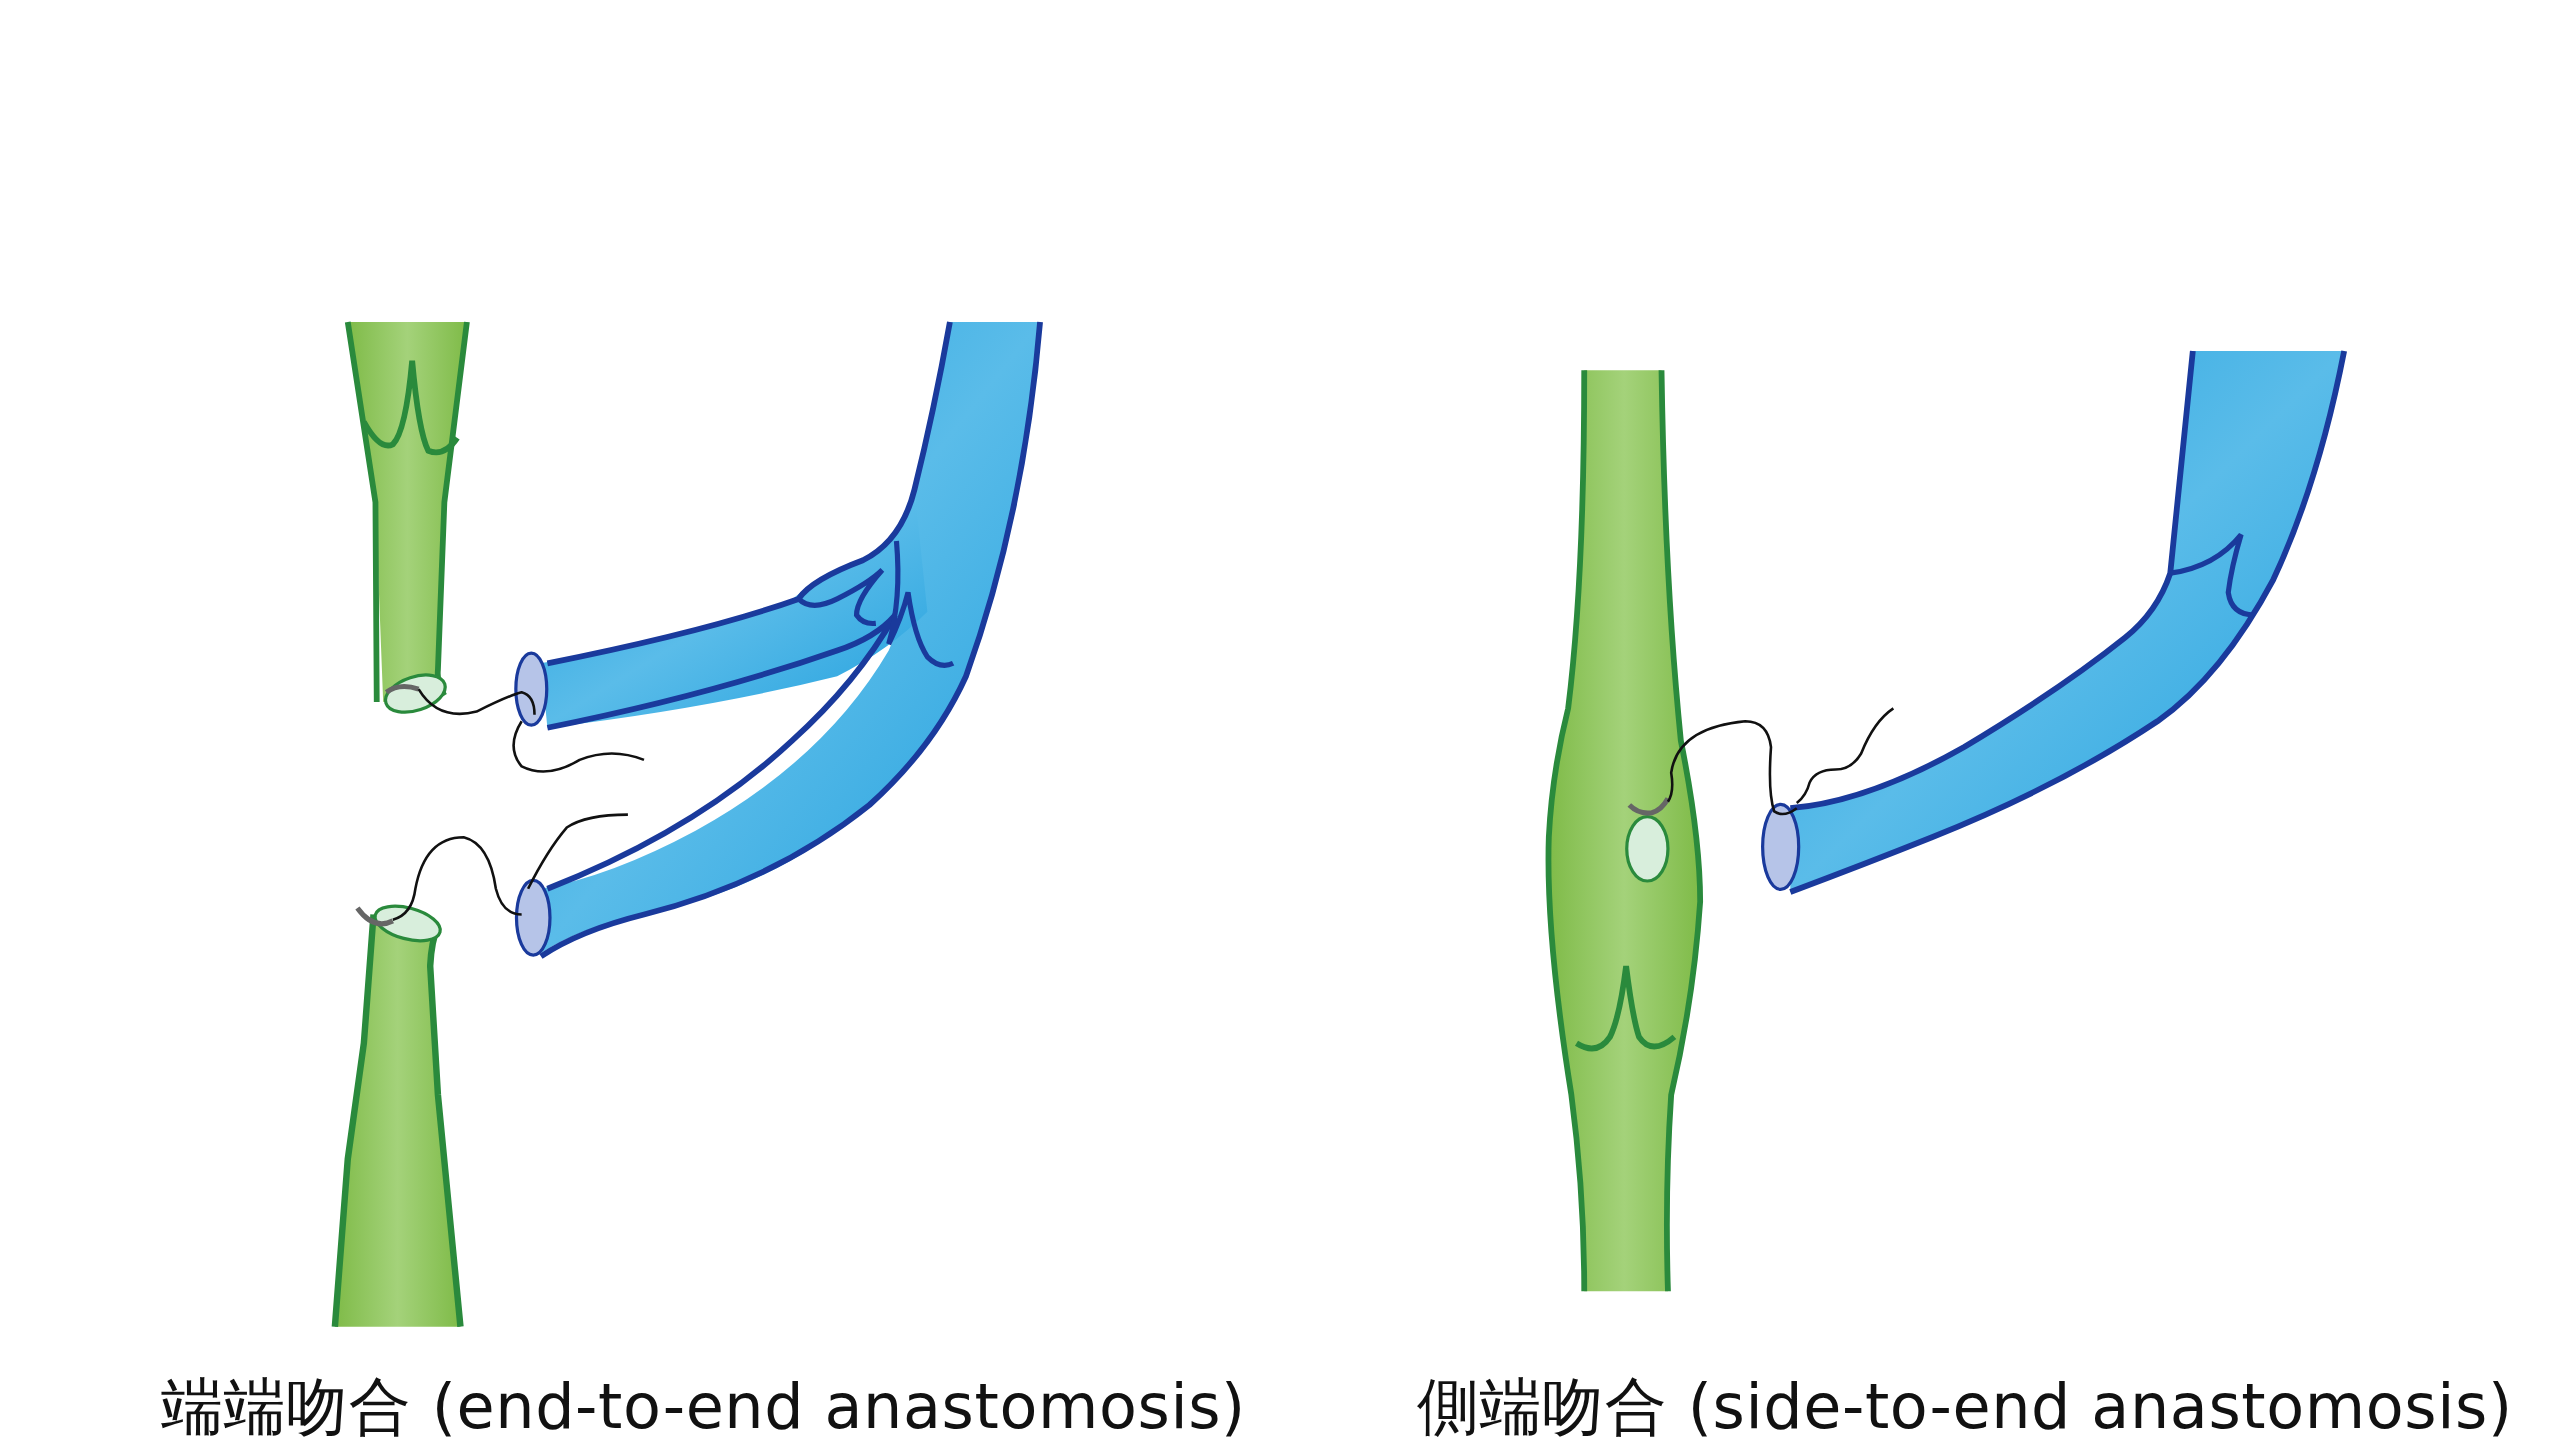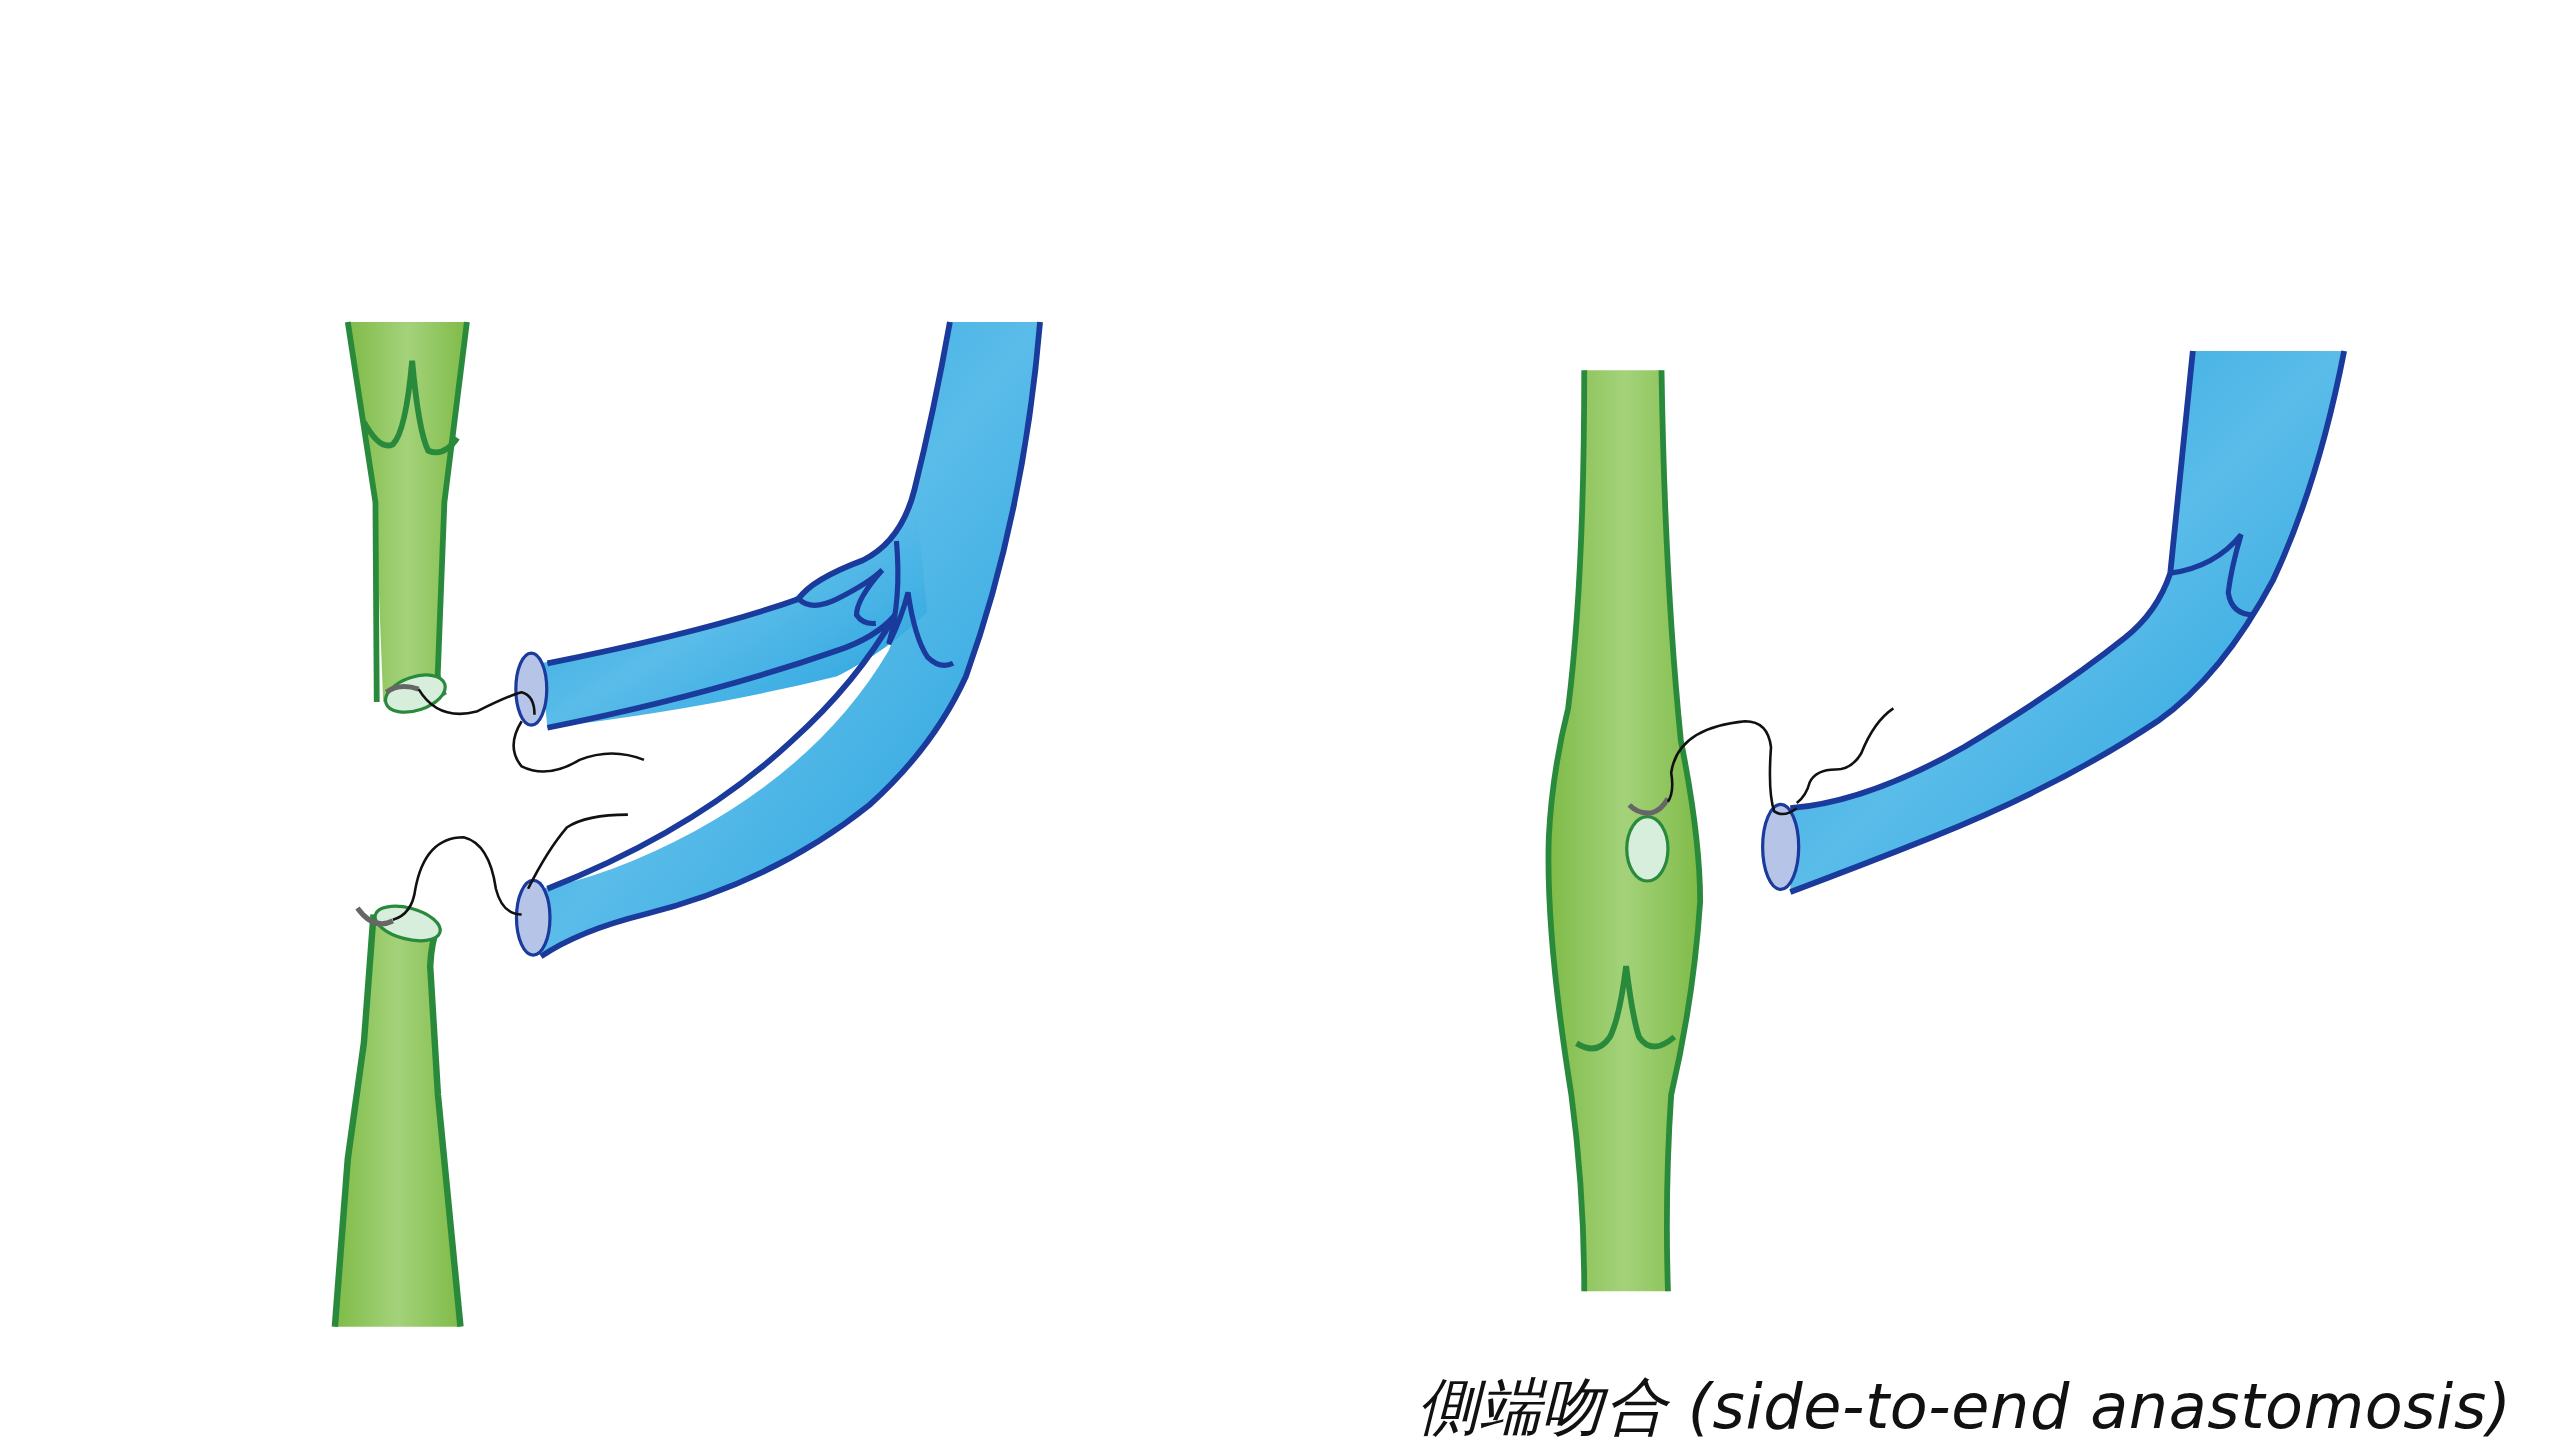--- a/index.html
+++ b/index.html
@@ -59,20 +59,21 @@
 
     <g fill="none">
       <path d="M600 1075 Q620 1060 650 1070" stroke="#666" stroke-width="8"></path>
       <path d="M650 1070 Q680 1120 740 1105 Q790 1080 810 1075 Q830 1080 830 1110" stroke="#111" stroke-width="4"></path>
       <path d="M810 1120 Q785 1160 810 1190 Q850 1210 900 1180 Q950 1160 1000 1180" stroke="#111" stroke-width="4"></path>
       <path d="M555 1410 Q580 1445 610 1430" stroke="#666" stroke-width="8"></path>
       <path d="M610 1428 Q640 1420 645 1380 Q660 1300 720 1300 Q760 1310 770 1380 Q780 1420 810 1420" stroke="#111" stroke-width="4"></path>
       <path d="M820 1380 Q850 1320 880 1285 Q910 1265 975 1265" stroke="#111" stroke-width="4"></path>
     </g>
   </svg>
+  <div id="cap-left" class="caption">端端吻合 (end-to-end anastomosis)</div>
 </div>
 
 <div class="panel" style="left:1288px;width:1288px;">
   <svg width="1288" height="1449" viewBox="2000 0 2000 2250">
     <defs>
       <linearGradient id="gGreen2" x1="0" y1="0" x2="1" y2="0">
         <stop offset="0" stop-color="#7fbb48"></stop>
         <stop offset="0.5" stop-color="#a4d27a"></stop>
         <stop offset="1" stop-color="#7fbb48"></stop>
       </linearGradient>
@@ -98,15 +99,15 @@
       <path d="M3370 890 Q3440 880 3480 830 Q3465 880 3460 920 Q3465 955 3500 955" fill="none" stroke="#1a3a9c" stroke-width="8"></path>
       <ellipse cx="2765" cy="1315" rx="28" ry="66" fill="#b6c4e8" stroke="#1a3a9c" stroke-width="5"></ellipse>
     </g>
 
     <g fill="none">
       <path d="M2530 1250 Q2545 1265 2565 1262 Q2580 1258 2590 1240" stroke="#666" stroke-width="8"></path>
       <path d="M2590 1245 Q2600 1230 2595 1200 Q2605 1130 2710 1120 Q2745 1120 2750 1160 Q2745 1230 2755 1260 Q2770 1270 2790 1255" stroke="#111" stroke-width="4"></path>
       <path d="M2790 1247 Q2805 1235 2810 1215 Q2820 1195 2850 1195 Q2875 1195 2890 1170 Q2910 1120 2940 1100" stroke="#111" stroke-width="4"></path>
     </g>
   </svg>
-  <div id="cap-right" class="caption" style="left:129px;font-style:italic;">側端吻合 (side-to-end anastomosis)</div>
+  <div id="cap-right" class="caption" style="left:129px;">側端吻合 (side-to-end anastomosis)</div>
 </div>
 
 
 </body></html>

